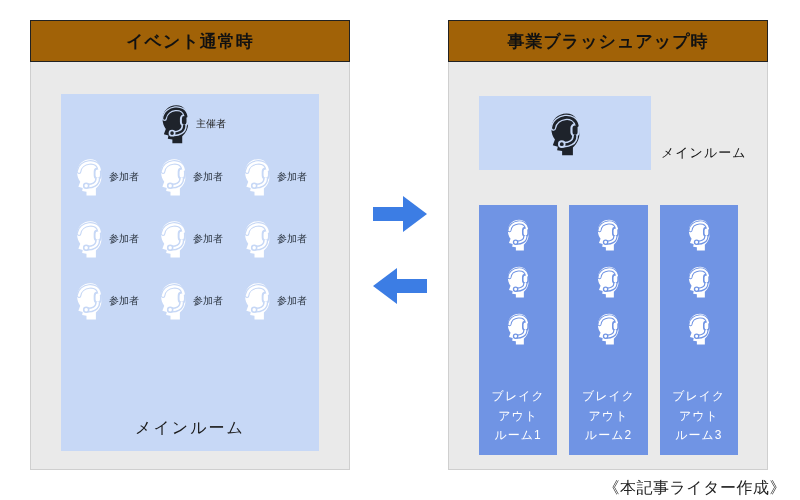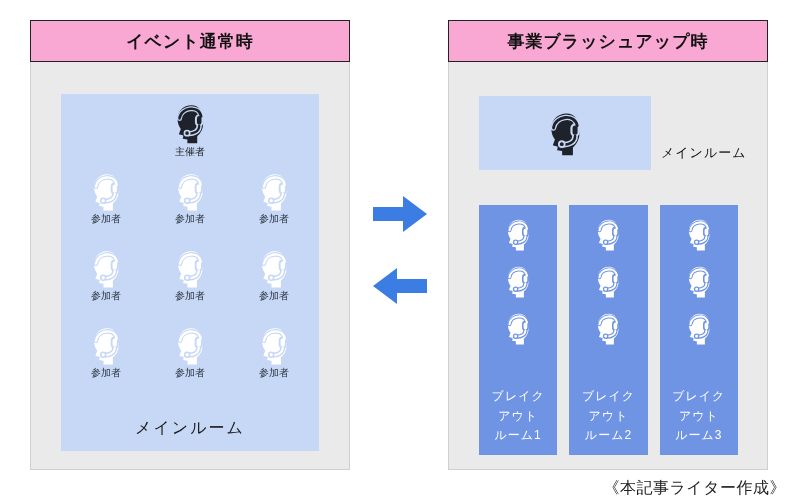--- a/index.html
+++ b/index.html
@@ -10,51 +10,51 @@
     --arrow-blue:#3c7de4;
     --dark-icon:#1e232b;
   }
   *{margin:0;padding:0;box-sizing:border-box;}
   html,body{background:#fff;}
   body{font-family:"Liberation Sans","DejaVu Sans",sans-serif;}
   .stage{position:relative;width:800px;height:500px;background:#fff;overflow:hidden;}
 
   
   .title-box{
-    position:absolute;height:42px;background:#f9a8d4;border:1.5px solid #222;
+    position:absolute;height:42px;background:#a16207;border:1.5px solid #222;
     display:flex;align-items:center;justify-content:center;
     font-size:17px;font-weight:700;color:#111;letter-spacing:1px;z-index:2;
   }
   .title-left{left:30px;top:20px;width:320px;}
   .title-right{left:448px;top:20px;width:320px;font-family:Liberation Mono, monospace;}
 
   
   .panel-body{
     position:absolute;width:320px;height:409px;top:61px;
     background:var(--panel-gray);border:1px solid var(--panel-border);
   }
   .panel-body.left{left:30px;}
   .panel-body.right{left:448px;}
 
   
   .main-room-left{
     position:absolute;left:30px;top:32px;width:258px;height:357px;
     background:var(--light-blue);
     display:flex;flex-direction:column;align-items:center;
   }
-  .organizer{display:flex;flex-direction:column;align-items:center;margin-top:8px;}
+  .organizer{display:flex;flex-direction:row;align-items:center;margin-top:8px;}
   .organizer .icon{width:42px;height:42px;}
   .organizer-label{font-size:10px;color:#222;margin-top:1px;}
 
   .participant-grid{
     margin-top:12px;
     display:grid;grid-template-columns:repeat(3,74px);
     column-gap:10px;row-gap:22px;
   }
-  .participant{display:flex;flex-direction:column;align-items:center;}
+  .participant{display:flex;align-items:center;}
   .participant .icon{width:40px;height:40px;}
   .participant-label{font-size:10px;color:#2b3440;margin-top:1px;}
 
   .room-label-left{
     margin-top:auto;margin-bottom:12px;
     font-size:16px;color:#1a1a1a;letter-spacing:2px;font-weight:500;
   }
 
   
   .main-room-bar{

